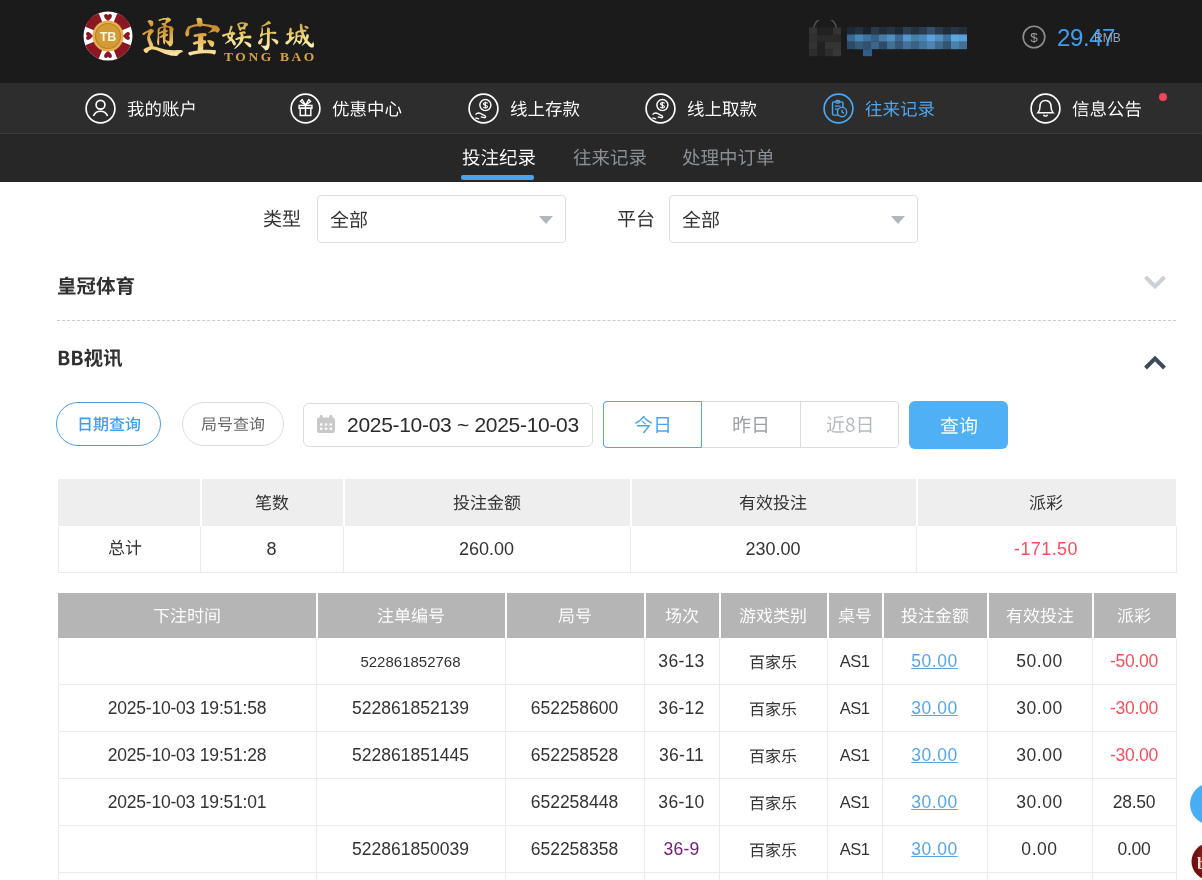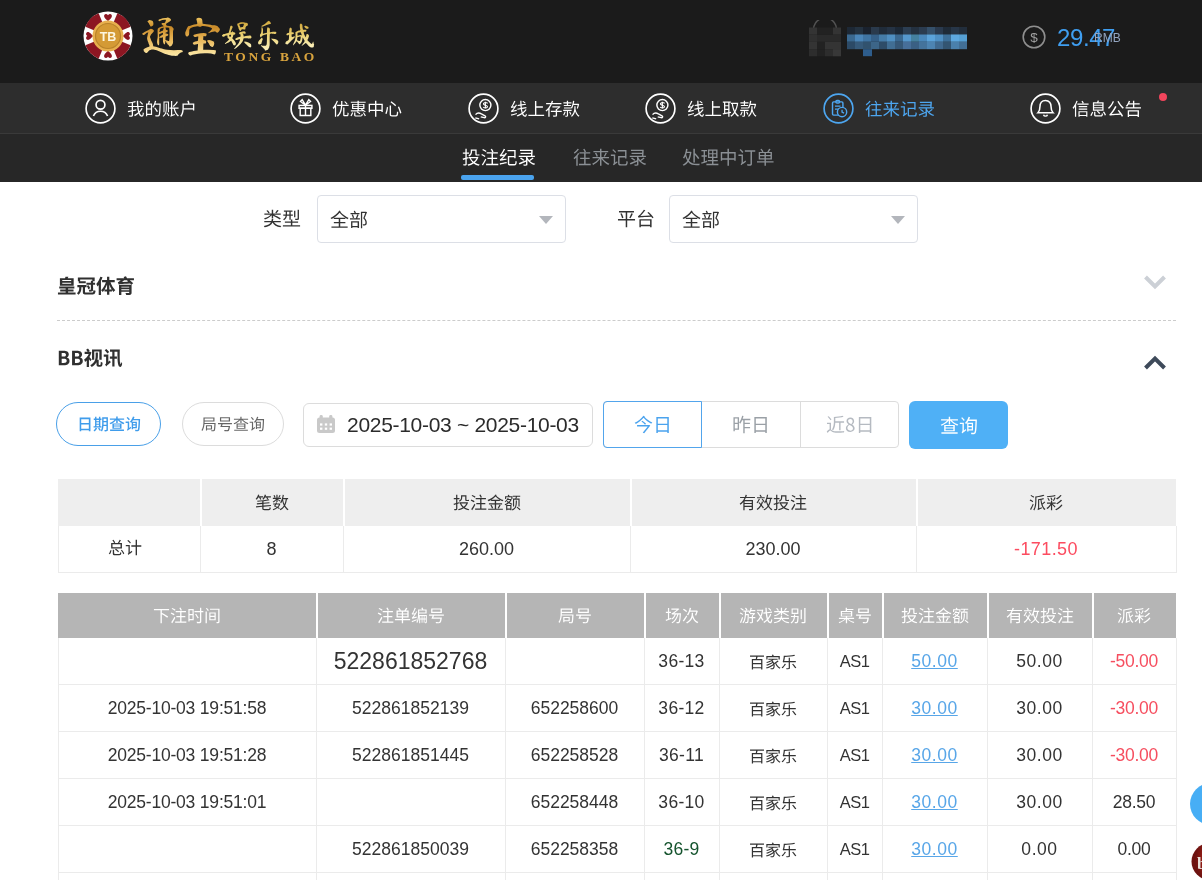--- a/index.html
+++ b/index.html
@@ -532,21 +532,21 @@
 <div class="abs" style="left:58px;top:638px;width:1px;height:47px;background:#ebebeb"></div>
 <div class="abs" style="left:316px;top:638px;width:1px;height:47px;background:#ebebeb"></div>
 <div class="abs" style="left:505px;top:638px;width:1px;height:47px;background:#ebebeb"></div>
 <div class="abs" style="left:644px;top:638px;width:1px;height:47px;background:#ebebeb"></div>
 <div class="abs" style="left:719px;top:638px;width:1px;height:47px;background:#ebebeb"></div>
 <div class="abs" style="left:827px;top:638px;width:1px;height:47px;background:#ebebeb"></div>
 <div class="abs" style="left:882px;top:638px;width:1px;height:47px;background:#ebebeb"></div>
 <div class="abs" style="left:987px;top:638px;width:1px;height:47px;background:#ebebeb"></div>
 <div class="abs" style="left:1092px;top:638px;width:1px;height:47px;background:#ebebeb"></div>
 <div class="abs" style="left:1176px;top:638px;width:1px;height:47px;background:#ebebeb"></div>
-<div class="abs flexc" style="left:316px;top:638px;width:189px;height:47px;font-size:23px;color:#333">522861852768</div>
+<div class="abs flexc" style="left:316px;top:638px;width:189px;height:47px;font-size:15px;color:#333">522861852768</div>
 <div class="abs flexc" style="left:644px;top:638px;width:75px;height:47px;font-size:17.5px;letter-spacing:0.3px;color:#333">36-13</div>
 <div class="abs flexc" style="left:827px;top:638px;width:55px;height:47px;font-size:16.5px;letter-spacing:-0.5px;color:#333">AS1</div>
 <div class="abs flexc" style="left:882px;top:638px;width:105px;height:47px;font-size:17.5px;letter-spacing:0.55px;color:#58a6e8;text-decoration:underline">50.00</div>
 <div class="abs flexc" style="left:987px;top:638px;width:105px;height:47px;font-size:17.5px;letter-spacing:0.55px;color:#333">50.00</div>
 <div class="abs flexc" style="left:1092px;top:638px;width:84px;height:47px;font-size:17.5px;letter-spacing:-0.3px;color:#f64e5f">-50.00</div>
 <div class="abs flexc" style="left:719px;top:638px;width:108px;height:47px">
       <svg width="48.0" height="16" viewBox="0 0 3000 1000" fill="#333">
         <g transform="translate(0,880) scale(1,-1)">
           <path transform="translate(0,0)" d="M177 563V-81H253V-16H759V-81H837V563H497C510 608 524 662 536 713H937V786H64V713H449C442 663 431 607 420 563ZM253 241H759V54H253ZM253 310V493H759V310Z"></path>
           <path transform="translate(1000.0,0)" d="M423 824C436 802 450 775 461 750H84V544H157V682H846V544H923V750H551C539 780 519 817 501 847ZM790 481C734 429 647 363 571 313C548 368 514 421 467 467C492 484 516 501 537 520H789V586H209V520H438C342 456 205 405 80 374C93 360 114 329 121 315C217 343 321 383 411 433C430 415 446 395 460 374C373 310 204 238 78 207C91 191 108 165 116 148C236 185 391 256 489 324C501 300 510 277 516 254C416 163 221 69 61 32C76 15 92 -13 100 -32C244 12 416 95 530 182C539 101 521 33 491 10C473 -7 454 -10 427 -10C406 -10 372 -9 336 -5C348 -26 355 -56 356 -76C388 -77 420 -78 441 -78C487 -78 513 -70 545 -43C601 -1 625 124 591 253L639 282C693 136 788 20 916 -38C927 -18 949 9 966 23C840 73 744 186 697 319C752 355 806 395 852 432Z"></path>
@@ -643,21 +643,21 @@
 <div class="abs" style="left:505px;top:826px;width:1px;height:47px;background:#ebebeb"></div>
 <div class="abs" style="left:644px;top:826px;width:1px;height:47px;background:#ebebeb"></div>
 <div class="abs" style="left:719px;top:826px;width:1px;height:47px;background:#ebebeb"></div>
 <div class="abs" style="left:827px;top:826px;width:1px;height:47px;background:#ebebeb"></div>
 <div class="abs" style="left:882px;top:826px;width:1px;height:47px;background:#ebebeb"></div>
 <div class="abs" style="left:987px;top:826px;width:1px;height:47px;background:#ebebeb"></div>
 <div class="abs" style="left:1092px;top:826px;width:1px;height:47px;background:#ebebeb"></div>
 <div class="abs" style="left:1176px;top:826px;width:1px;height:47px;background:#ebebeb"></div>
 <div class="abs flexc" style="left:316px;top:826px;width:189px;height:47px;font-size:17.5px;color:#333">522861850039</div>
 <div class="abs flexc" style="left:505px;top:826px;width:139px;height:47px;font-size:17.5px;color:#333">652258358</div>
-<div class="abs flexc" style="left:644px;top:826px;width:75px;height:47px;font-size:17.5px;letter-spacing:0.3px;color:#14532d">36-9</div>
+<div class="abs flexc" style="left:644px;top:826px;width:75px;height:47px;font-size:17.5px;letter-spacing:0.3px;color:#701a75">36-9</div>
 <div class="abs flexc" style="left:827px;top:826px;width:55px;height:47px;font-size:16.5px;letter-spacing:-0.5px;color:#333">AS1</div>
 <div class="abs flexc" style="left:882px;top:826px;width:105px;height:47px;font-size:17.5px;letter-spacing:0.55px;color:#58a6e8;text-decoration:underline">30.00</div>
 <div class="abs flexc" style="left:987px;top:826px;width:105px;height:47px;font-size:17.5px;letter-spacing:0.55px;color:#333">0.00</div>
 <div class="abs flexc" style="left:1092px;top:826px;width:84px;height:47px;font-size:17.5px;letter-spacing:-0.3px;color:#333">0.00</div>
 <div class="abs flexc" style="left:719px;top:826px;width:108px;height:47px">
       <svg width="48.0" height="16" viewBox="0 0 3000 1000" fill="#333">
         <g transform="translate(0,880) scale(1,-1)">
           <path transform="translate(0,0)" d="M177 563V-81H253V-16H759V-81H837V563H497C510 608 524 662 536 713H937V786H64V713H449C442 663 431 607 420 563ZM253 241H759V54H253ZM253 310V493H759V310Z"></path>
           <path transform="translate(1000.0,0)" d="M423 824C436 802 450 775 461 750H84V544H157V682H846V544H923V750H551C539 780 519 817 501 847ZM790 481C734 429 647 363 571 313C548 368 514 421 467 467C492 484 516 501 537 520H789V586H209V520H438C342 456 205 405 80 374C93 360 114 329 121 315C217 343 321 383 411 433C430 415 446 395 460 374C373 310 204 238 78 207C91 191 108 165 116 148C236 185 391 256 489 324C501 300 510 277 516 254C416 163 221 69 61 32C76 15 92 -13 100 -32C244 12 416 95 530 182C539 101 521 33 491 10C473 -7 454 -10 427 -10C406 -10 372 -9 336 -5C348 -26 355 -56 356 -76C388 -77 420 -78 441 -78C487 -78 513 -70 545 -43C601 -1 625 124 591 253L639 282C693 136 788 20 916 -38C927 -18 949 9 966 23C840 73 744 186 697 319C752 355 806 395 852 432Z"></path>
           <path transform="translate(2000.0,0)" d="M236 278C187 189 109 94 38 32C56 20 86 -4 100 -17C169 52 253 158 309 254ZM692 247C765 167 851 55 891 -14L960 22C919 90 829 198 757 277ZM129 351C139 360 180 364 247 364H482V18C482 2 475 -3 458 -4C441 -4 382 -5 318 -3C329 -24 341 -57 345 -78C431 -78 482 -77 515 -64C547 -52 558 -30 558 18V364H924L925 440H558V641H482V440H201C219 515 237 609 245 698C462 703 716 723 875 763L832 829C679 789 398 770 171 764C169 648 143 519 135 486C126 450 117 427 104 422C112 403 125 367 129 351Z"></path>

